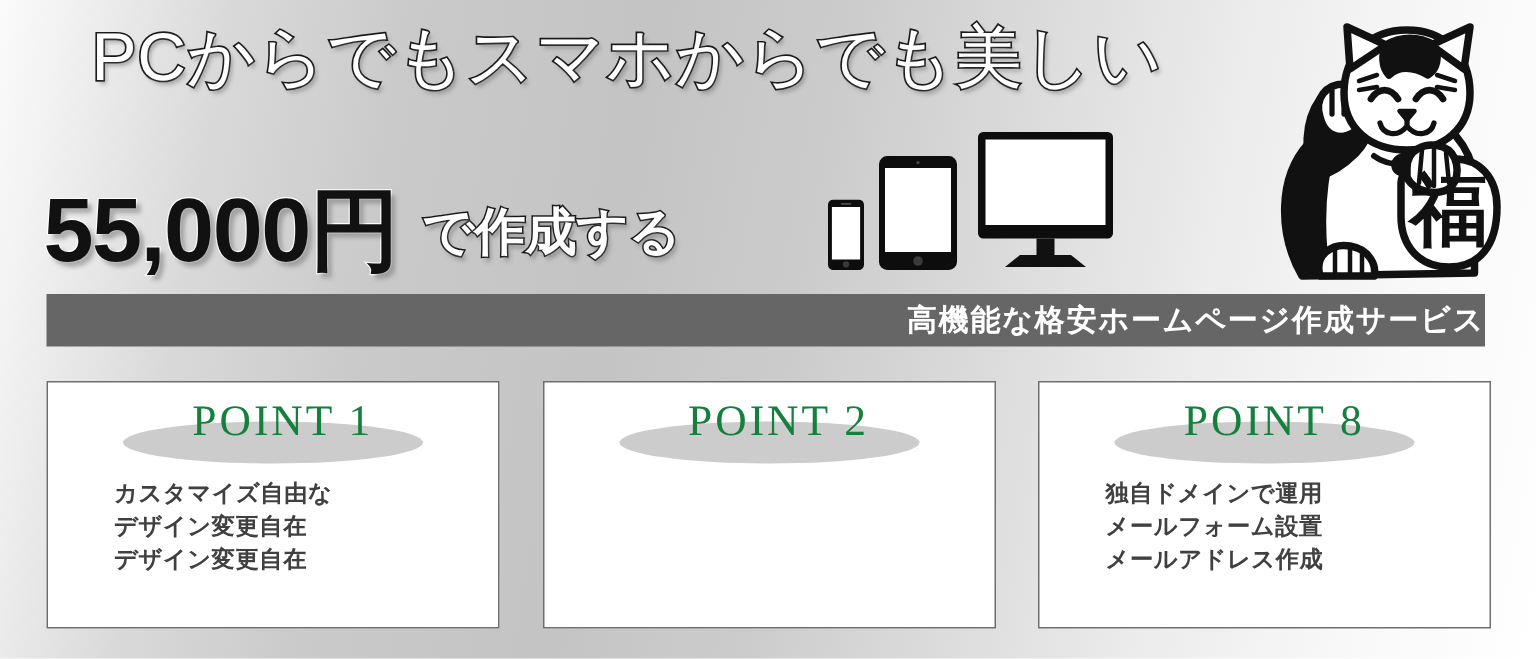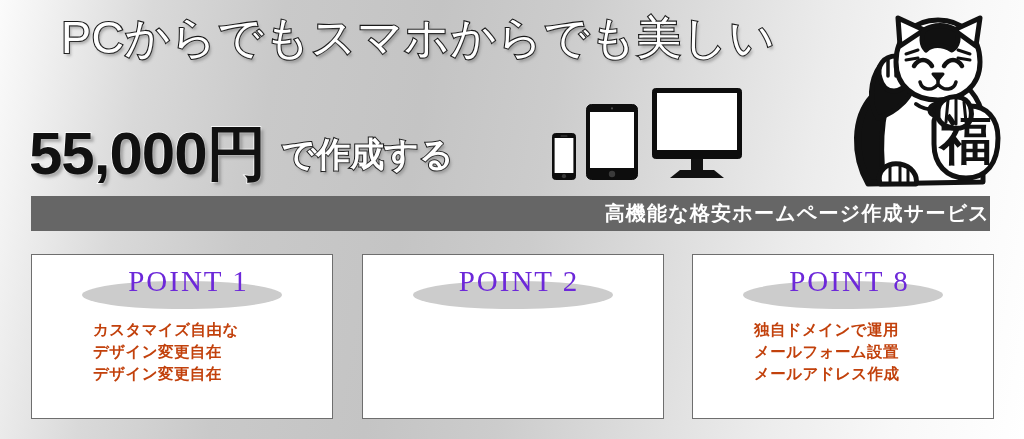--- a/index.html
+++ b/index.html
@@ -144,31 +144,31 @@
   }
   .point-title {
     position: absolute;
     left: 0;
     right: 0;
     top: 10px;
     text-align: center;
     font-family: "Liberation Serif", serif;
     font-size: 29px;
     letter-spacing: 2px;
-    color: #6d28d9;
+    color: #15803d;
     z-index: 2;
     padding-left: 13px;
   }
   .point-lines {
     margin-top: 6px;
-    padding-left: 61px;
+    padding-left: 44px;
     font-size: 15.5px;
     font-weight: 700;
     line-height: 1.42;
-    color: #c2410c;
+    color: #404040;
     letter-spacing: 0.4px;
   }
   .point-line { white-space: nowrap; }
 
   
   #cat {
     position: absolute;
     left: 838px;
     top: 6px;
     width: 175px;

